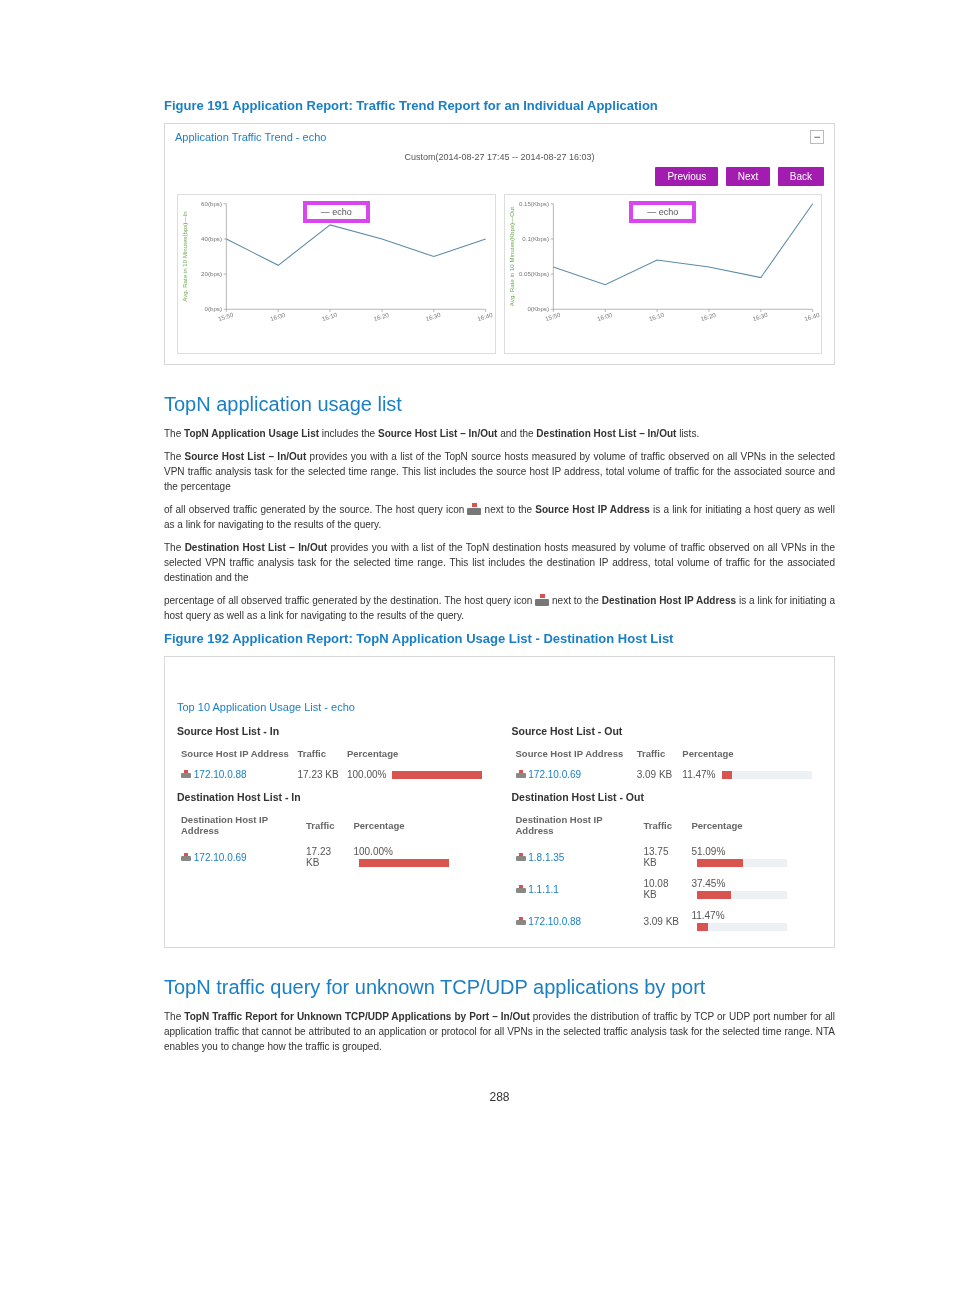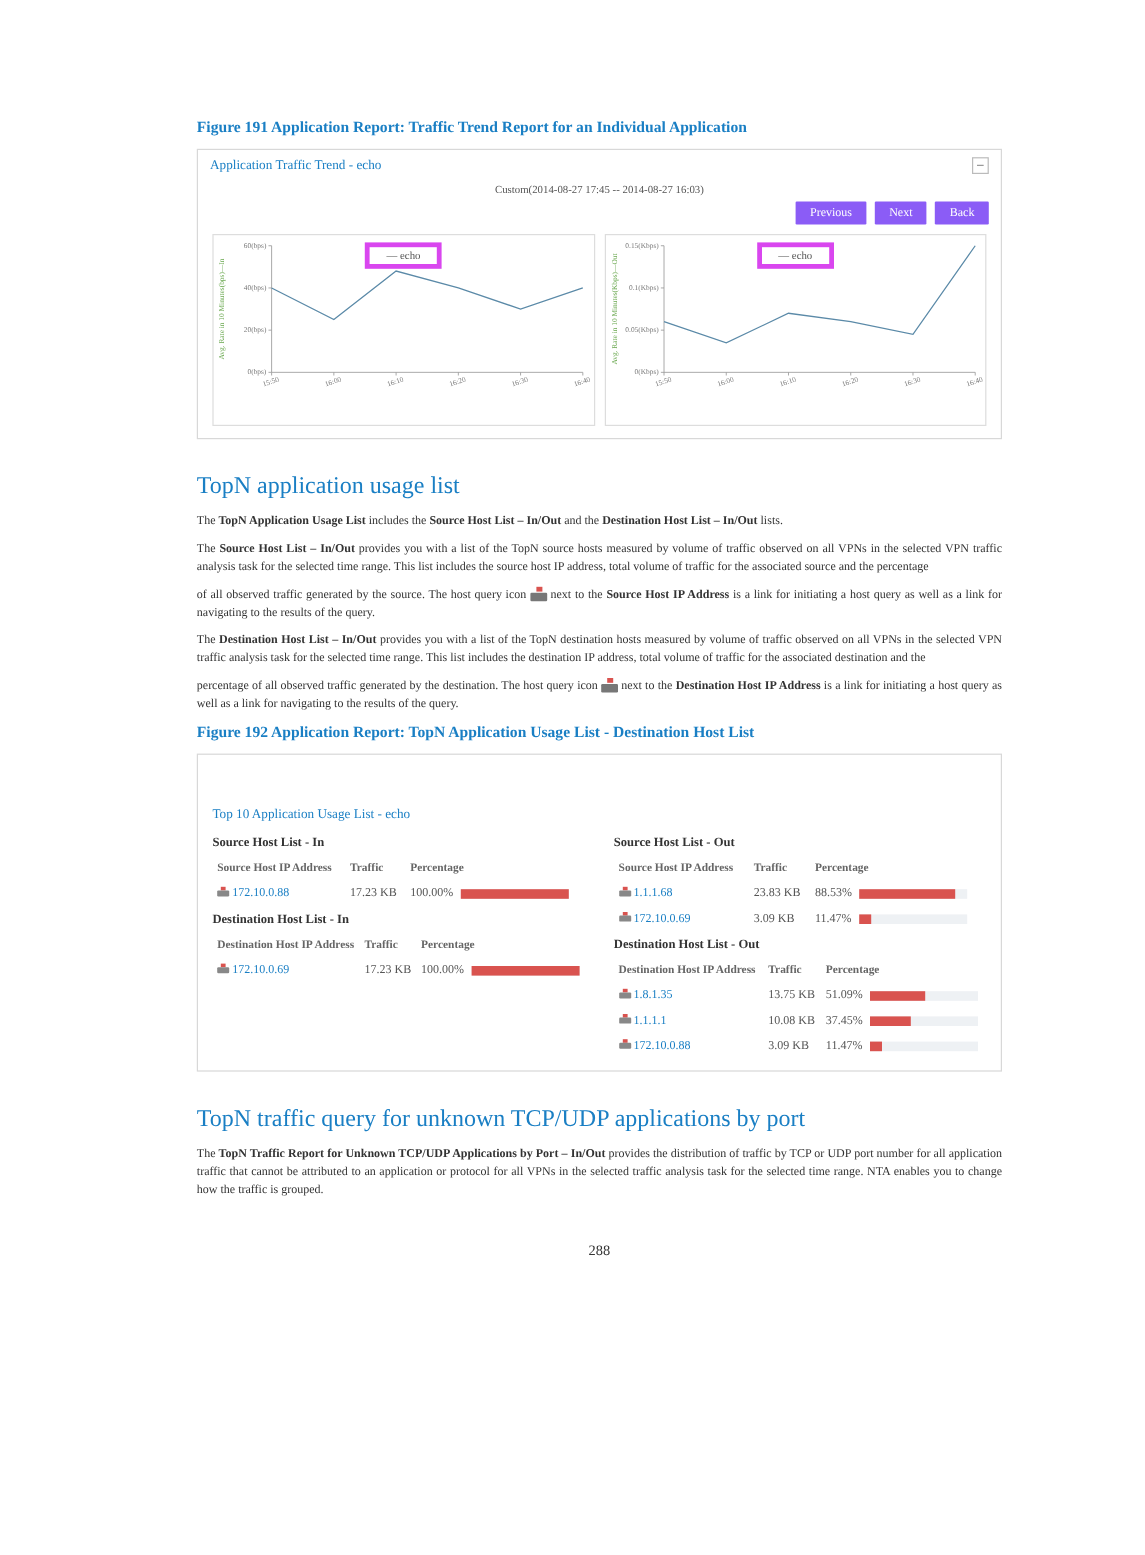--- a/index.html
+++ b/index.html
@@ -7,21 +7,20 @@
     margin: 0;
     padding: 0;
     background: #fff;
     color: #333;
   }
   .page {
     width: 816px;
     margin: 0 auto;
     padding: 90px 50px 40px 95px;
     box-sizing: border-box;
-    font-family: Liberation Serif, serif;
   }
   .figure-caption {
     color: #1a7fc4;
     font-weight: bold;
     font-size: 13px;
     margin: 8px 0 10px 0;
   }
   h2.section-heading {
     color: #1a7fc4;
     font-weight: normal;
@@ -68,21 +67,21 @@
     font-size: 9px;
     color: #555;
     margin-top: 2px;
   }
   .btn-row {
     text-align: right;
     padding: 4px 10px 8px 0;
   }
   .btn {
     display: inline-block;
-    background: #8b5cf6;
+    background: #a21caf;
     color: #fff;
     font-size: 10px;
     padding: 4px 12px;
     margin-left: 3px;
     border-radius: 1px;
   }
   .chart-area {
     display: flex;
     padding: 0 8px 10px 8px;
   }
@@ -352,25 +351,20 @@
       <div class="table-col">
         <div class="table-title">Source Host List - Out</div>
         <table class="tbl" id="tbl-src-out">
             <tbody>
               <tr>
                 <th>Source Host IP Address</th>
                 <th>Traffic</th>
                 <th>Percentage</th>
               </tr>
               <tr>
-      <td><span class="host-icon"></span> <span class="ip-link">1.1.1.68</span></td>
-      <td>23.83 KB</td>
-      <td>88.53%<span class="pct-bar" style="width:90px"><span class="pct-bar-track"></span><span class="pct-bar-fill" style="width:88.53%"></span></span></td>
-    </tr>
-              <tr>
       <td><span class="host-icon"></span> <span class="ip-link">172.10.0.69</span></td>
       <td>3.09 KB</td>
       <td>11.47%<span class="pct-bar" style="width:90px"><span class="pct-bar-track"></span><span class="pct-bar-fill" style="width:11.47%"></span></span></td>
     </tr>
             </tbody>
           </table>
         <div class="table-title">Destination Host List - Out</div>
         <table class="tbl" id="tbl-dst-out">
             <tbody>
               <tr>

